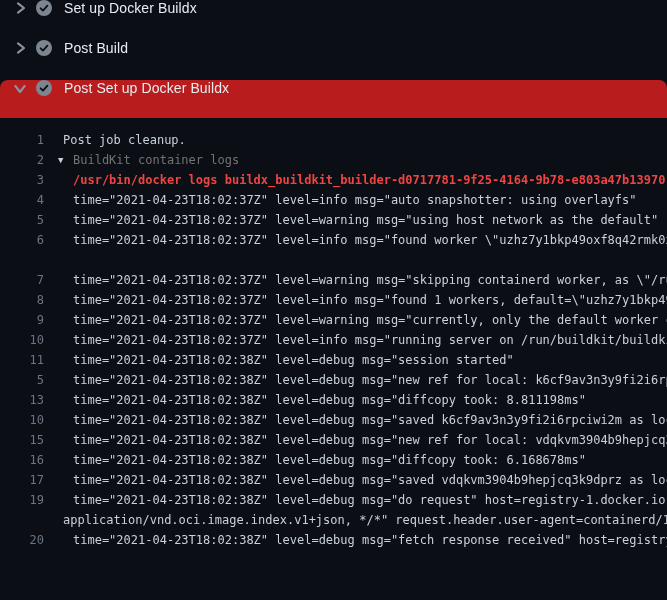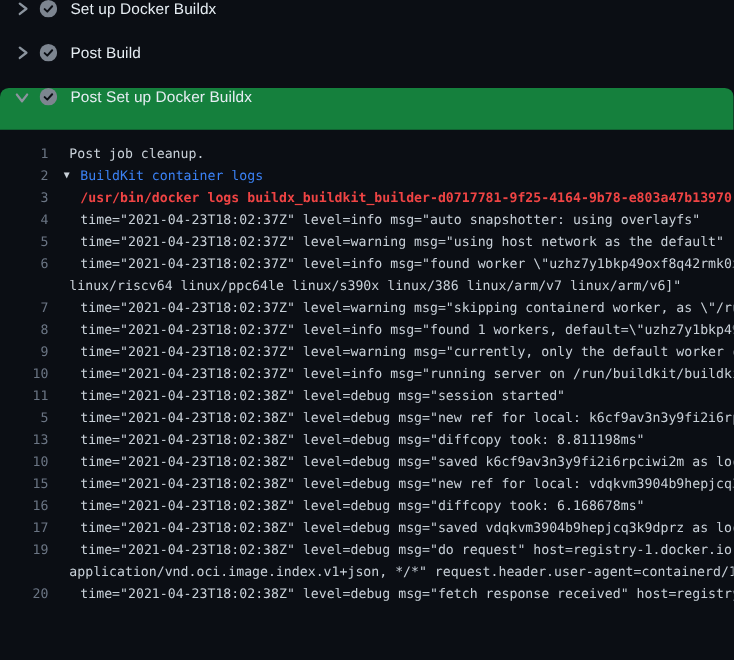--- a/index.html
+++ b/index.html
@@ -8,40 +8,40 @@
     background:#0b0e14;
     font-family:"Liberation Sans",sans-serif;
   }
   
   .steps{width:667px;}
   .step{
     height:40px;display:flex;align-items:flex-start;
     padding:0 12px;box-sizing:border-box;cursor:pointer;
   }
   .step.expanded{
-    height:38px;background:#15803d;border-radius:8px 8px 0 0;
+    height:38px;background:#b91c1c;border-radius:8px 8px 0 0;
   }
   .chev{width:16px;height:16px;flex:none;display:flex;align-items:center;justify-content:center;margin-right:8px;}
   .check{width:16px;height:16px;flex:none;margin-right:12px;display:flex;align-items:center;justify-content:center;}
   .stitle{font-size:14px;color:#e6edf3;letter-spacing:.1px;}
   
   .log{
     padding-top:12px;width:667px;overflow:hidden;
     font-family:"DejaVu Sans Mono",monospace;font-size:12px;
   }
   .lrow{display:flex;height:20px;line-height:20px;white-space:pre;overflow:hidden;}
   .ln{flex:none;width:44px;text-align:right;color:#6b7584;cursor:pointer;}
   .lt{color:#c9d1d9;flex:none;}
   .lt.top{padding-left:19px;}
   .lt.wrap{padding-left:19px;}
   .lt.nested{padding-left:29px;}
   .lt.command{padding-left:29px;color:#ef4444;font-weight:bold;}
   .grouptxt{display:flex;padding-left:14px;cursor:pointer;}
   .expander{flex:none;width:15px;color:#c9d1d9;font-size:9px;line-height:20px;}
-  .grouplabel{color:#3b82f6;}
+  .grouplabel{color:#737373;}
 </style>
 </head>
 <body>
 
 <div class="app">
   <div class="steps" id="steps">
       <div class="step">
         <span class="chev">
           <svg width="16" height="16" viewBox="0 0 12 12" aria-hidden="true">
             <path d="M4.5 2.5 L9 6 L4.5 9.5" fill="none" stroke="#8b949e" stroke-width="1.6" stroke-linecap="round" stroke-linejoin="round"></path>
@@ -84,21 +84,21 @@
         <span class="stitle">Post Set up Docker Buildx</span>
       </div>
     </div>
   <div class="log" id="log">
       <div class="lrow"><span class="ln">1</span><span class="lt top">Post job cleanup.</span></div>
       <div class="lrow"><span class="ln">2</span><span class="grouptxt"><span class="expander">▼</span><span class="grouplabel">BuildKit container logs</span></span></div>
       <div class="lrow"><span class="ln">3</span><span class="lt command">/usr/bin/docker logs buildx_buildkit_builder-d0717781-9f25-4164-9b78-e803a47b13970</span></div>
       <div class="lrow"><span class="ln">4</span><span class="lt nested">time="2021-04-23T18:02:37Z" level=info msg="auto snapshotter: using overlayfs"</span></div>
       <div class="lrow"><span class="ln">5</span><span class="lt nested">time="2021-04-23T18:02:37Z" level=warning msg="using host network as the default"</span></div>
       <div class="lrow"><span class="ln">6</span><span class="lt nested">time="2021-04-23T18:02:37Z" level=info msg="found worker \"uzhz7y1bkp49oxf8q42rmk0xj</span></div>
-      <div class="lrow"><span class="ln"></span><span class="lt wrap">linux/riscv64 linux/ppc64le linux/s390x linux/386 linux/arm/v7 linux/arm/v6]"</span></div>
+      <div class="lrow"><span class="ln"></span></div>
       <div class="lrow"><span class="ln">7</span><span class="lt nested">time="2021-04-23T18:02:37Z" level=warning msg="skipping containerd worker, as \"/run</span></div>
       <div class="lrow"><span class="ln">8</span><span class="lt nested">time="2021-04-23T18:02:37Z" level=info msg="found 1 workers, default=\"uzhz7y1bkp49o</span></div>
       <div class="lrow"><span class="ln">9</span><span class="lt nested">time="2021-04-23T18:02:37Z" level=warning msg="currently, only the default worker ca</span></div>
       <div class="lrow"><span class="ln">10</span><span class="lt nested">time="2021-04-23T18:02:37Z" level=info msg="running server on /run/buildkit/buildkit</span></div>
       <div class="lrow"><span class="ln">11</span><span class="lt nested">time="2021-04-23T18:02:38Z" level=debug msg="session started"</span></div>
       <div class="lrow"><span class="ln">5</span><span class="lt nested">time="2021-04-23T18:02:38Z" level=debug msg="new ref for local: k6cf9av3n3y9fi2i6rpc</span></div>
       <div class="lrow"><span class="ln">13</span><span class="lt nested">time="2021-04-23T18:02:38Z" level=debug msg="diffcopy took: 8.811198ms"</span></div>
       <div class="lrow"><span class="ln">10</span><span class="lt nested">time="2021-04-23T18:02:38Z" level=debug msg="saved k6cf9av3n3y9fi2i6rpciwi2m as loca</span></div>
       <div class="lrow"><span class="ln">15</span><span class="lt nested">time="2021-04-23T18:02:38Z" level=debug msg="new ref for local: vdqkvm3904b9hepjcq3k</span></div>
       <div class="lrow"><span class="ln">16</span><span class="lt nested">time="2021-04-23T18:02:38Z" level=debug msg="diffcopy took: 6.168678ms"</span></div>

